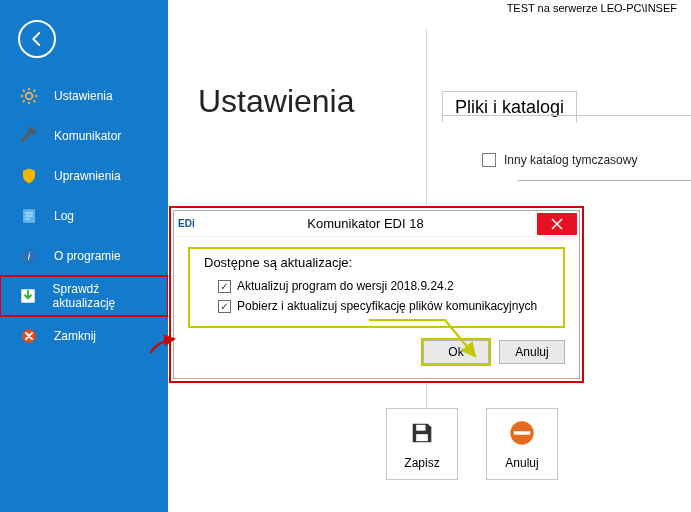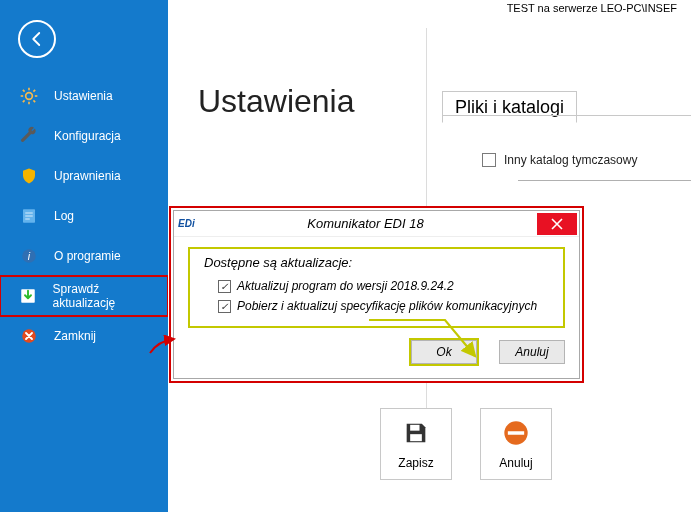--- a/index.html
+++ b/index.html
@@ -87,21 +87,20 @@
     position: absolute; left: 350px; top: 162px; right: 0;
     border-bottom: 1px solid #b0b0b0;
   }
 
   
   .dialog-shadow {
     position: absolute; left: 169px; top: 206px;
     width: 415px; border: 2px solid #d40000;
     padding: 2px;
     background: #fff;
-    font-style: italic;
   }
   .dialog {
     border: 1px solid #a8a8a8;
     background: #fff;
     font-size: 12px;
   }
   .dlg-titlebar {
     background: #fff;
     display: flex; align-items: center;
     height: 26px;
@@ -117,41 +116,41 @@
     display: flex; align-items: center; justify-content: center;
     cursor: pointer; margin-right: 2px;
   }
   .dlg-body { padding: 10px 14px 14px; }
   .highlight-box {
     border: 2px solid #c3c800; padding: 6px 14px 10px;
   }
   .hb-title { font-size: 13px; margin-bottom: 6px; }
   .hb-row { display: flex; align-items: center; font-size: 12px; padding: 3px 0 3px 14px; }
   .hb-row .cb { width: 13px; height: 13px; border: 1px solid #666; margin-right: 6px; display:flex; align-items:center; justify-content:center; font-size:10px; color:#333; }
-  .dlg-buttons { display: flex; justify-content: flex-end; gap: 22px; margin-top: 12px; }
+  .dlg-buttons { display: flex; justify-content: flex-end; gap: 10px; margin-top: 12px; }
   .btn {
     min-width: 66px; height: 24px; border: 1px solid #b4b4b4;
     background: #e9e9e9; font-size: 12px; cursor: pointer;
     display: flex; align-items: center; justify-content: center;
   }
   .btn.highlight { outline: 2px solid #c3c800; outline-offset: 0; }
 
   
   .arrow1 {
     position: absolute; left: 148px; top: 335px; width: 30px; height: 30px;
     pointer-events: none;
   }
   .arrow2 {
     position: absolute; left: 365px; top: 316px; width: 115px; height: 55px;
     pointer-events: none;
   }
 
   
   .bottom-buttons {
-    position: absolute; left: 212px; top: 390px;
+    position: absolute; left: 218px; top: 390px;
     display: flex; gap: 28px;
   }
   .bigbtn {
     width: 72px; height: 72px;
     border: 1px solid #c8c8c8;
     display: flex; flex-direction: column; align-items: center; justify-content: center;
     font-size: 12px; gap: 8px; cursor: pointer;
     background: #fff;
   }
   .bigbtn .bicon { width: 30px; height: 30px; display:flex; align-items:center; justify-content:center; }
@@ -186,21 +185,21 @@
     </span>
     <span>Ustawienia</span>
   </div>
 
   <div class="nav-item">
     <span class="icon-box">
       <svg width="20" height="20" viewBox="0 0 24 24">
           <path d="M20 6a4 4 0 0 1-5.4 3.7L6 18.3a2 2 0 1 1-2.8-2.8l8.6-8.6A4 4 0 0 1 18 2l-3 3 1 1 3-3c.6.8 1 1.9 1 3z" fill="#5a5a5a"></path>
         </svg>
     </span>
-    <span>Konfiguracja</span>
+    <span>Komunikator</span>
   </div>
 
   <div class="nav-item">
     <span class="icon-box">
       <svg width="18" height="20" viewBox="0 0 24 24">
           <path d="M12 2 L4 5 v6 c0 5 3.5 9 8 11 4.5-2 8-6 8-11 V5 z" fill="#f5b400"></path>
         </svg>
     </span>
     <span>Uprawnienia</span>
   </div>

